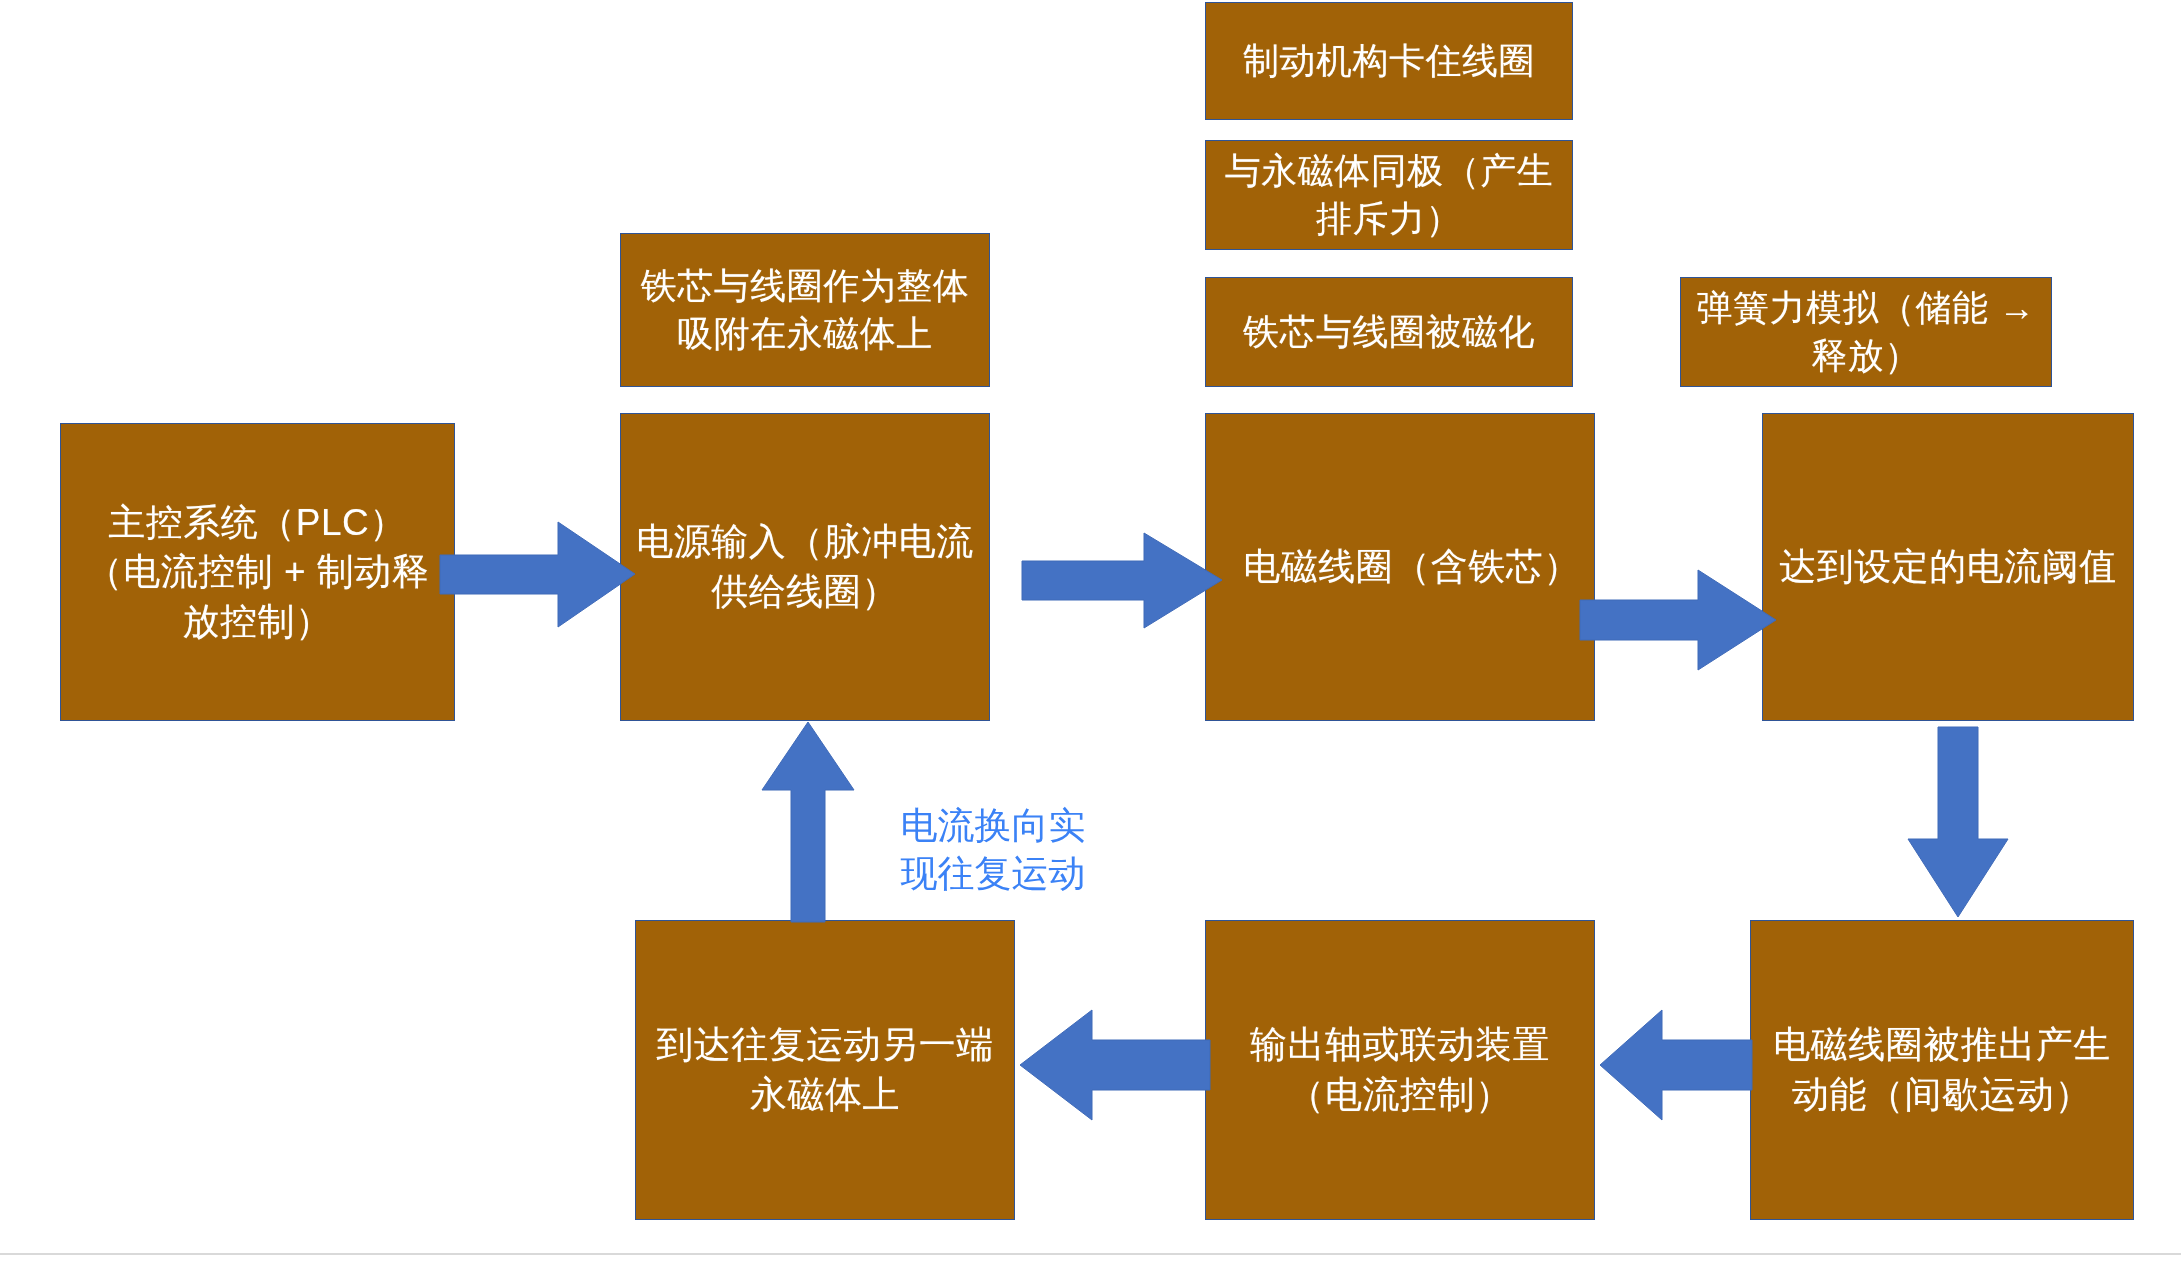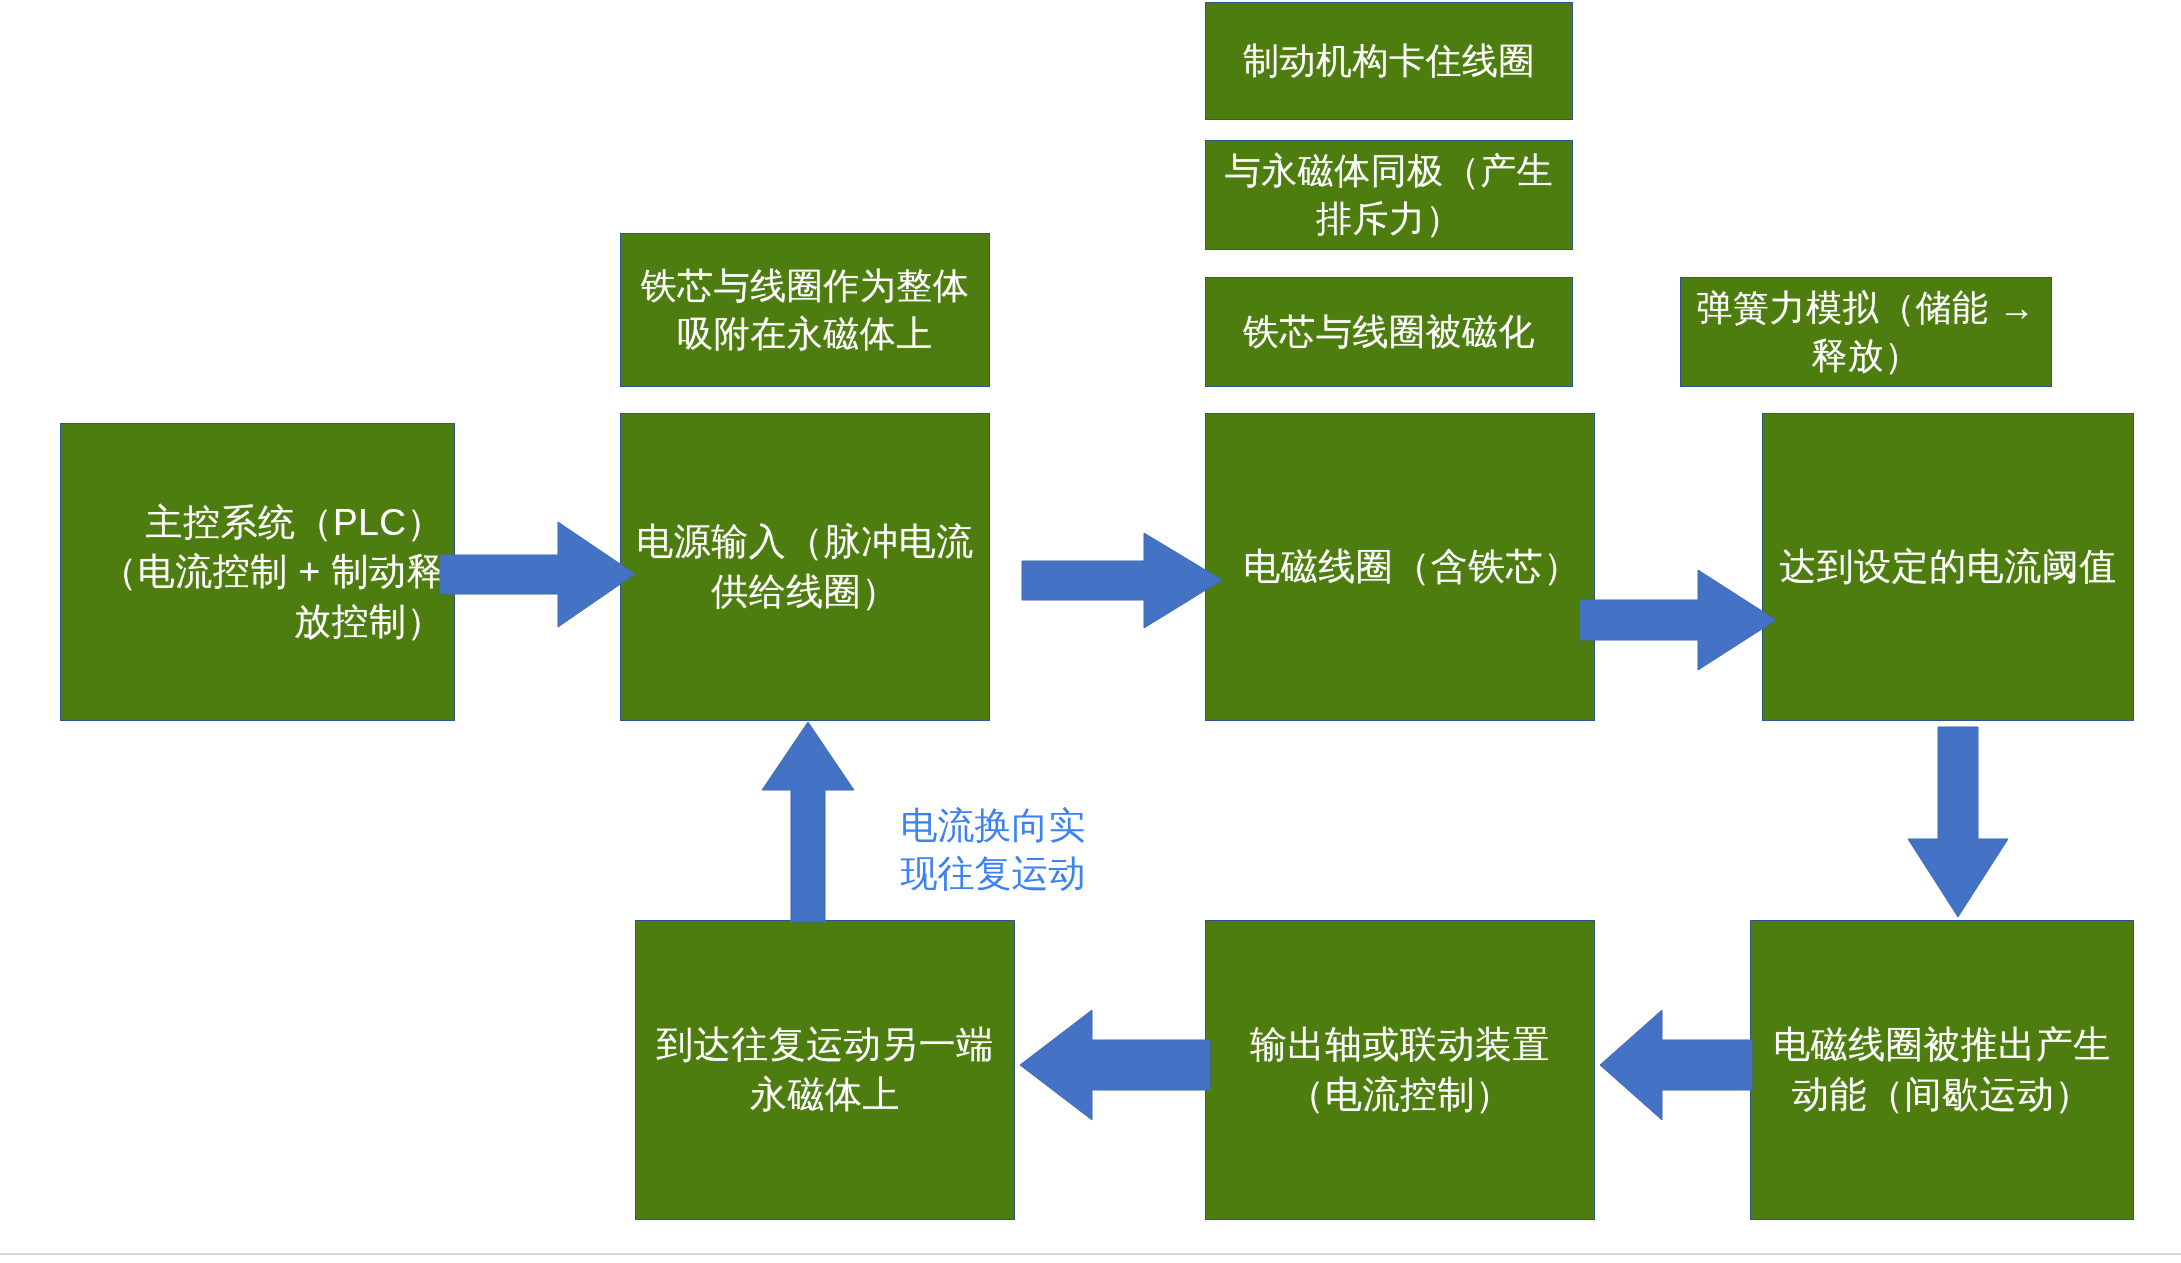--- a/index.html
+++ b/index.html
@@ -8,21 +8,21 @@
   }
   #canvas{
     position:relative;
     width:2181px;
     height:1263px;
     background:#ffffff;
     overflow:hidden;
   }
   .node{
     position:absolute;
-    background:#4d7c0f;
+    background:#a16207;
     border:1px solid #2f5496;
     color:#ffffff;
     display:flex;
     align-items:center;
     justify-content:center;
     text-align:center;
     box-sizing:border-box;
     line-height:1.34;
     letter-spacing:0.5px;
     padding:4px 10px;
@@ -68,21 +68,21 @@
   </div>
 
   <div class="node note-node" style="left:1205px; top:277px; width:368px; height:110px;">
     <span>铁芯与线圈被磁化</span>
   </div>
 
   <div class="node note-node" style="left:1680px; top:277px; width:372px; height:110px;justify-content:center;">
     <span>弹簧力模拟（储能 → 释放）</span>
   </div>
 
-  <div class="node main-node" style="left:60px; top:423px; width:395px; height:298px;text-align:right;">
+  <div class="node main-node" style="left:60px; top:423px; width:395px; height:298px;">
     <span>主控系统（PLC）（电流控制 + 制动释放控制）</span>
   </div>
 
   <div class="node main-node" style="left:620px; top:413px; width:370px; height:308px;">
     <span>电源输入（脉冲电流供给线圈）</span>
   </div>
 
   <div class="node main-node" style="left:1205px; top:413px; width:390px; height:308px;padding-left:34px;">
     <span>电磁线圈（含铁芯）</span>
   </div>

